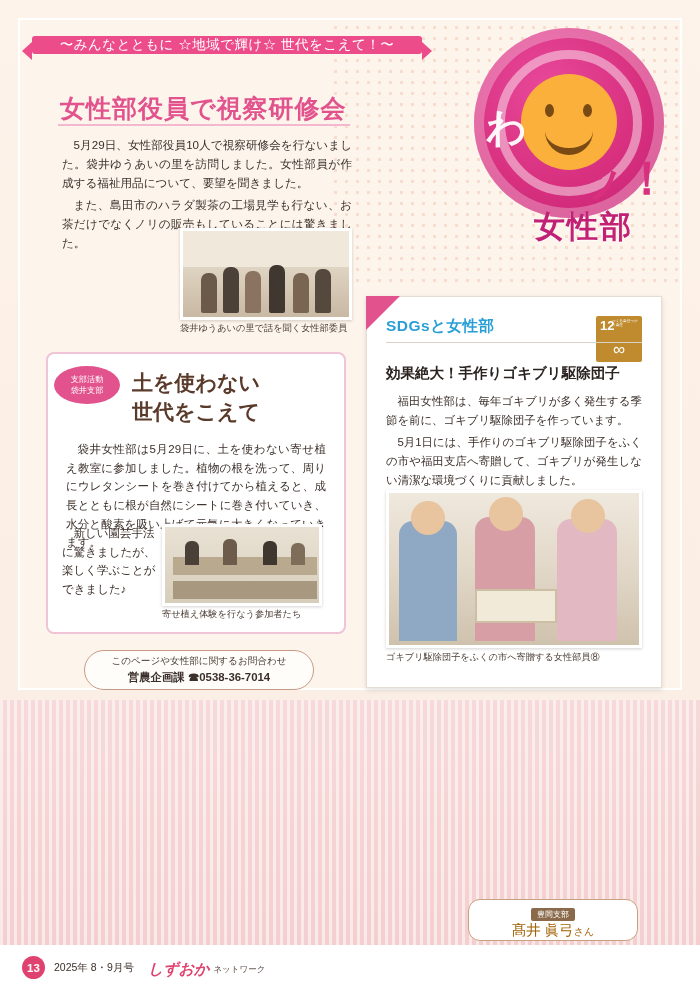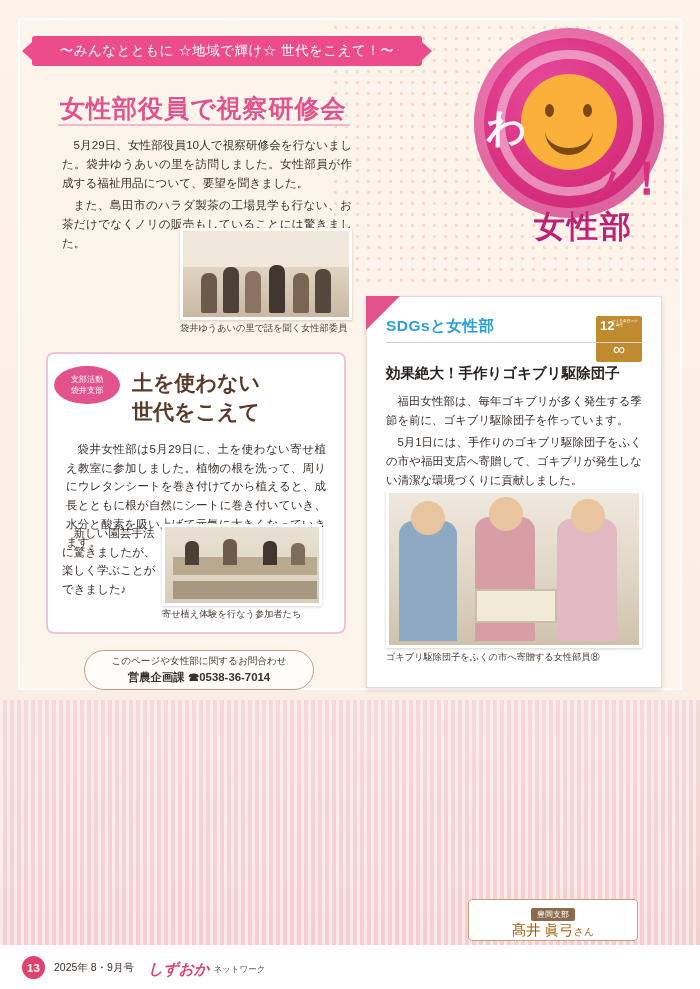--- a/index.html
+++ b/index.html
@@ -45,21 +45,21 @@
     width: 350px; height: 260px;
     background-image: radial-gradient(#f6d7c6 1.4px, transparent 1.5px);
     background-size: 11px 11px;
     opacity: .85;
   }
 
   
   .ribbon {
     position: absolute;
     left: 32px; top: 36px;
-    width: 390px; height: 30px;
+    width: 390px; height: 18px;
     background: #ec4d8a;
     border-radius: 3px;
     color: #fff;
     display: flex;
     align-items: center;
     justify-content: center;
     font-size: 13.5px;
     letter-spacing: .5px;
     white-space: nowrap;
   }
@@ -352,21 +352,21 @@
       repeating-linear-gradient(90deg, rgba(255,255,255,.55) 0 3px, rgba(255,255,255,0) 3px 7px),
       linear-gradient(180deg,#f7d9d9 0%, #f4cdcd 100%);
   }
 
   .name-plate {
     position: absolute;
     right: 62px; bottom: 48px;
     width: 170px; height: 42px;
     background: #fff;
     border: 1.4px solid #c9a07f;
-    border-radius: 4px;
+    border-radius: 12px;
     box-sizing: border-box;
     padding-top: 3px;
     text-align: center;
   }
   .name-plate .org {
     display: inline-block;
     background: #8a6a4a;
     color: #fff;
     font-size: 8px;
     padding: 1px 6px;

